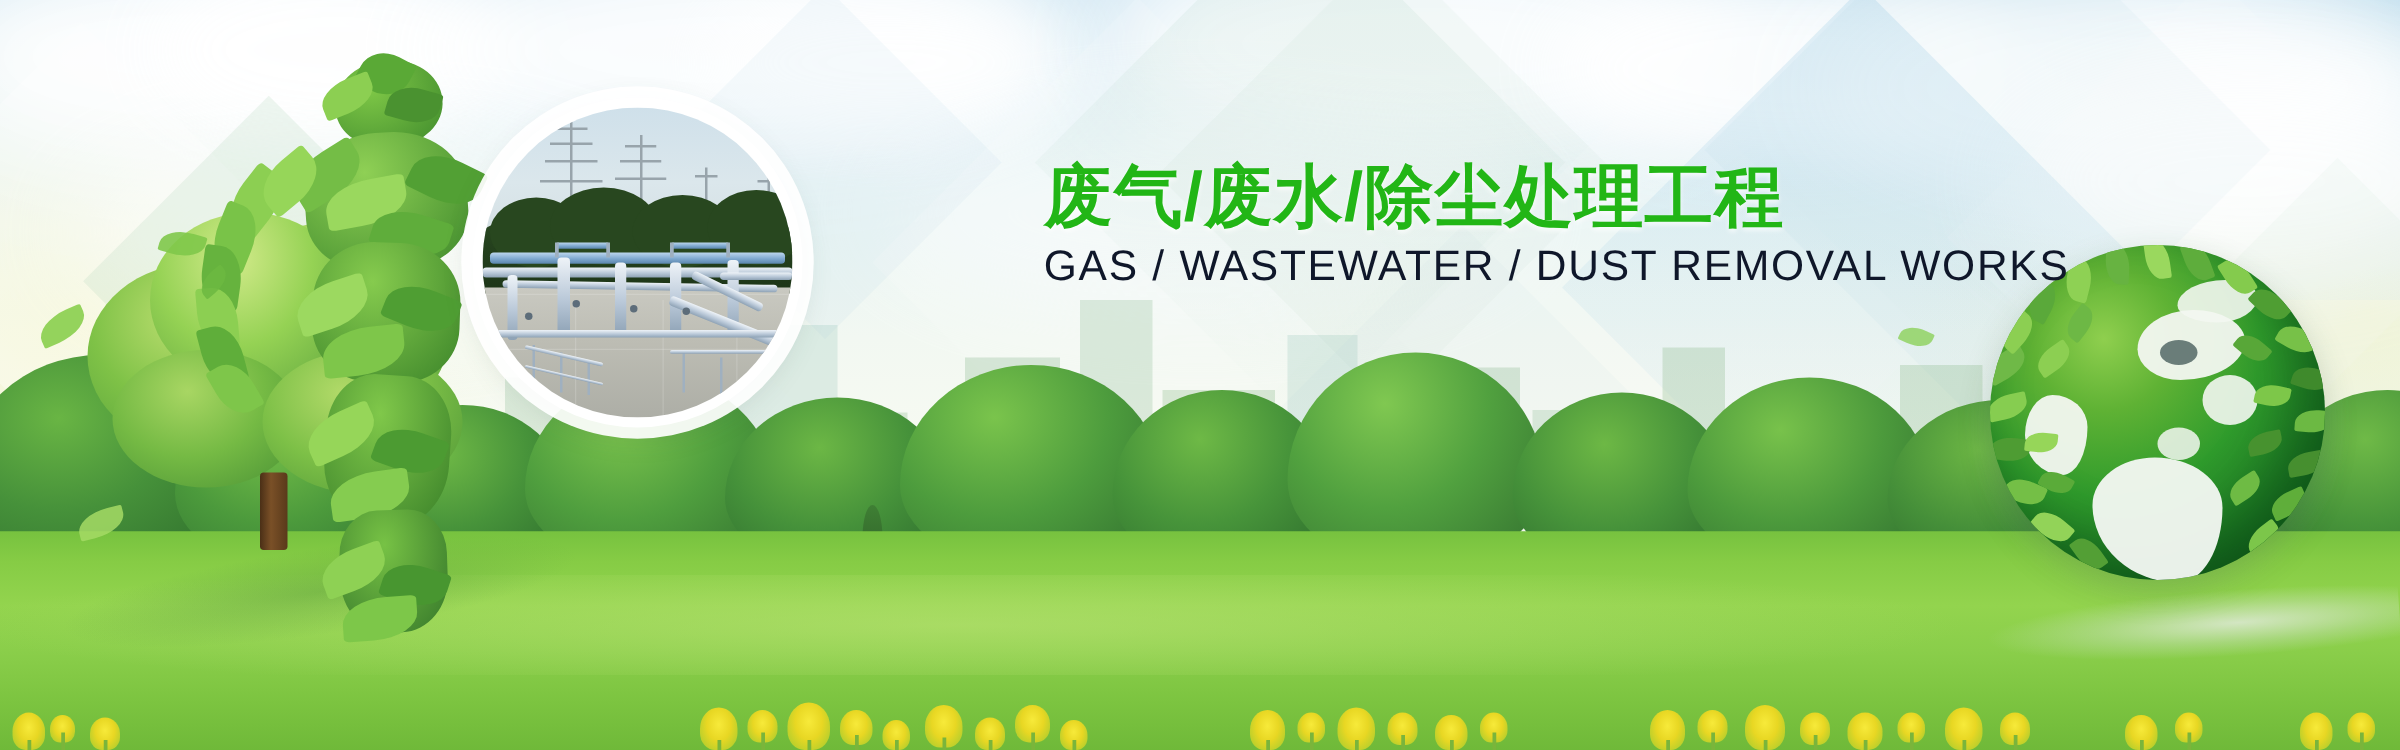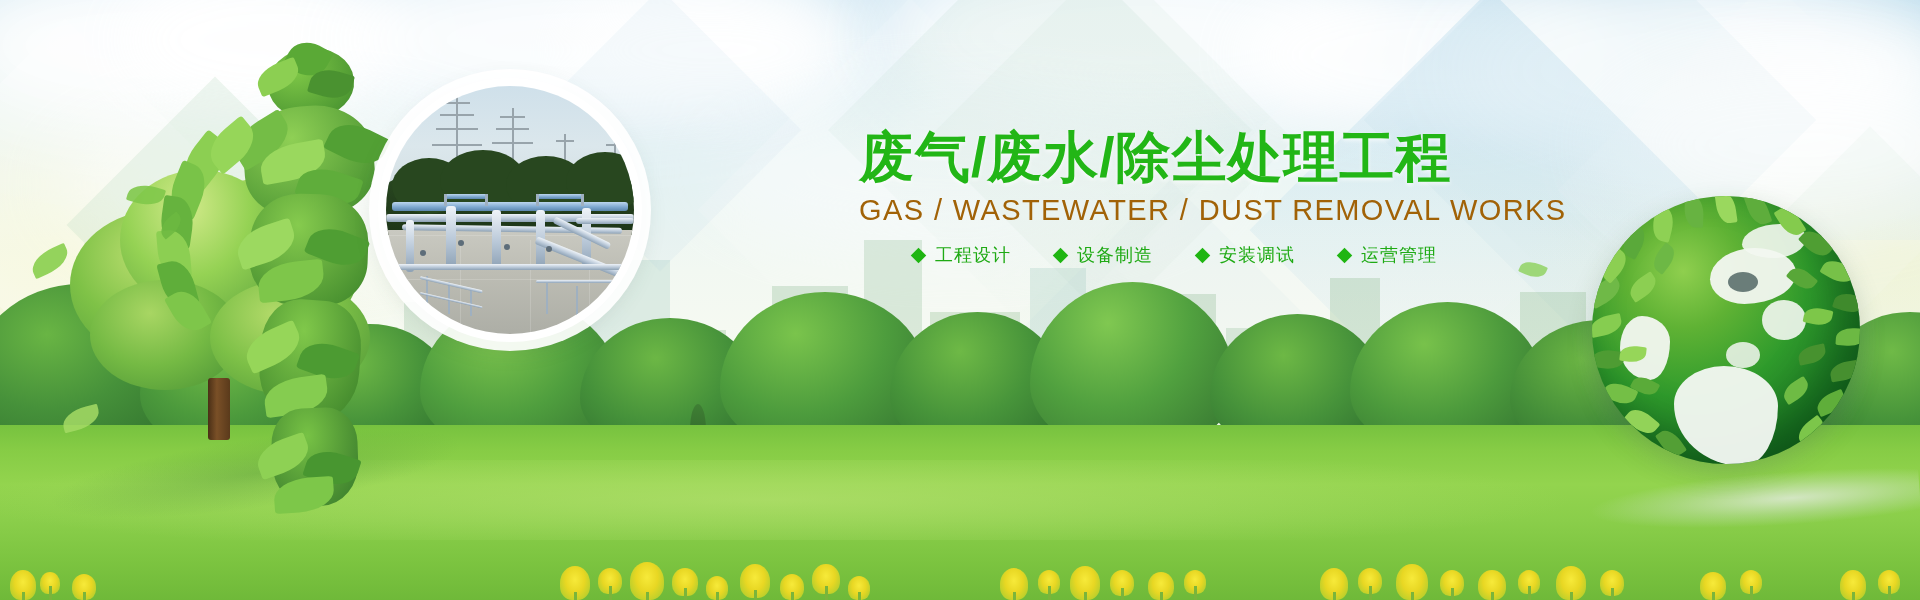--- a/index.html
+++ b/index.html
@@ -142,30 +142,30 @@
       radial-gradient(circle at 34% 28%, #8fcf4e 0%, #5fb234 22%, #2f9b2c 48%, #1d7a25 74%, #12561b 100%);
     box-shadow:inset -18px -22px 46px rgba(0,50,10,.45), 0 10px 26px rgba(40,80,40,.22);
     overflow:hidden;
   }
   .continent{position:absolute;background:#f3f7f1;}
   .gl-leaf{position:absolute;border-radius:62% 8% 62% 8%;}
   .globe-glow{position:absolute;right:24px;top:160px;width:340px;height:340px;border-radius:50%;
     background:radial-gradient(circle, rgba(255,255,255,.35) 0%, rgba(255,255,255,0) 65%);}
 
   
-  .textblock{position:absolute;left:835px;top:128px;width:620px;margin-left:24px;}
+  .textblock{position:absolute;left:835px;top:128px;width:620px;}
   .headline{
     font-size:55px;font-weight:bold;letter-spacing:1px;color:#22b616;
     line-height:1.06;white-space:nowrap;
     text-shadow:0 2px 4px rgba(255,255,255,.75);
     font-family:"Liberation Sans","DejaVu Sans",sans-serif;
   }
   .subline{
     margin-top:8px;
-    font-size:29px;color:#a16207;letter-spacing:1.4px;white-space:nowrap;
+    font-size:34px;color:#0f172a;letter-spacing:1.4px;white-space:nowrap;
     font-family:"Liberation Sans","DejaVu Sans",sans-serif;
   }
   .greenbar{
     margin-top:14px;
     width:594px;height:50px;background:#1fb512;
     display:flex;align-items:center;justify-content:center;
   }
   .greenbar span{
     color:#ffffff;font-size:30px;letter-spacing:2px;white-space:nowrap;
     font-family:"Liberation Sans","DejaVu Sans",sans-serif;
@@ -431,43 +431,20 @@
     <div class="gl-leaf" style="left:40px;top:182px;width:26px;height:16px;background:#5aab39;transform:rotate(28deg);"></div>
   </div>
 
   <div class="textblock">
 
     <div class="headline">废气/废水/除尘处理工程</div>
 
     <div class="subline">GAS / WASTEWATER / DUST REMOVAL WORKS</div>
 
 
-    <div class="features">
-
-      <div class="feature">
-        <span class="diamond"></span>
-        <span class="flabel">工程设计</span>
-      </div>
-
-      <div class="feature">
-        <span class="diamond"></span>
-        <span class="flabel">设备制造</span>
-      </div>
-
-      <div class="feature">
-        <span class="diamond"></span>
-        <span class="flabel">安装调试</span>
-      </div>
-
-      <div class="feature">
-        <span class="diamond"></span>
-        <span class="flabel">运营管理</span>
-      </div>
-
-    </div>
   </div>
 
   <div class="flowers">
     <div class="fl" style="left:10px;width:26px;height:30px;"></div>
     <div class="fl" style="left:40px;width:20px;height:22px;bottom:6px;"></div>
     <div class="fl" style="left:72px;width:24px;height:26px;"></div>
     <div class="fl" style="left:560px;width:30px;height:34px;"></div>
     <div class="fl" style="left:598px;width:24px;height:26px;bottom:6px;"></div>
     <div class="fl" style="left:630px;width:34px;height:38px;"></div>
     <div class="fl" style="left:672px;width:26px;height:28px;bottom:4px;"></div>

